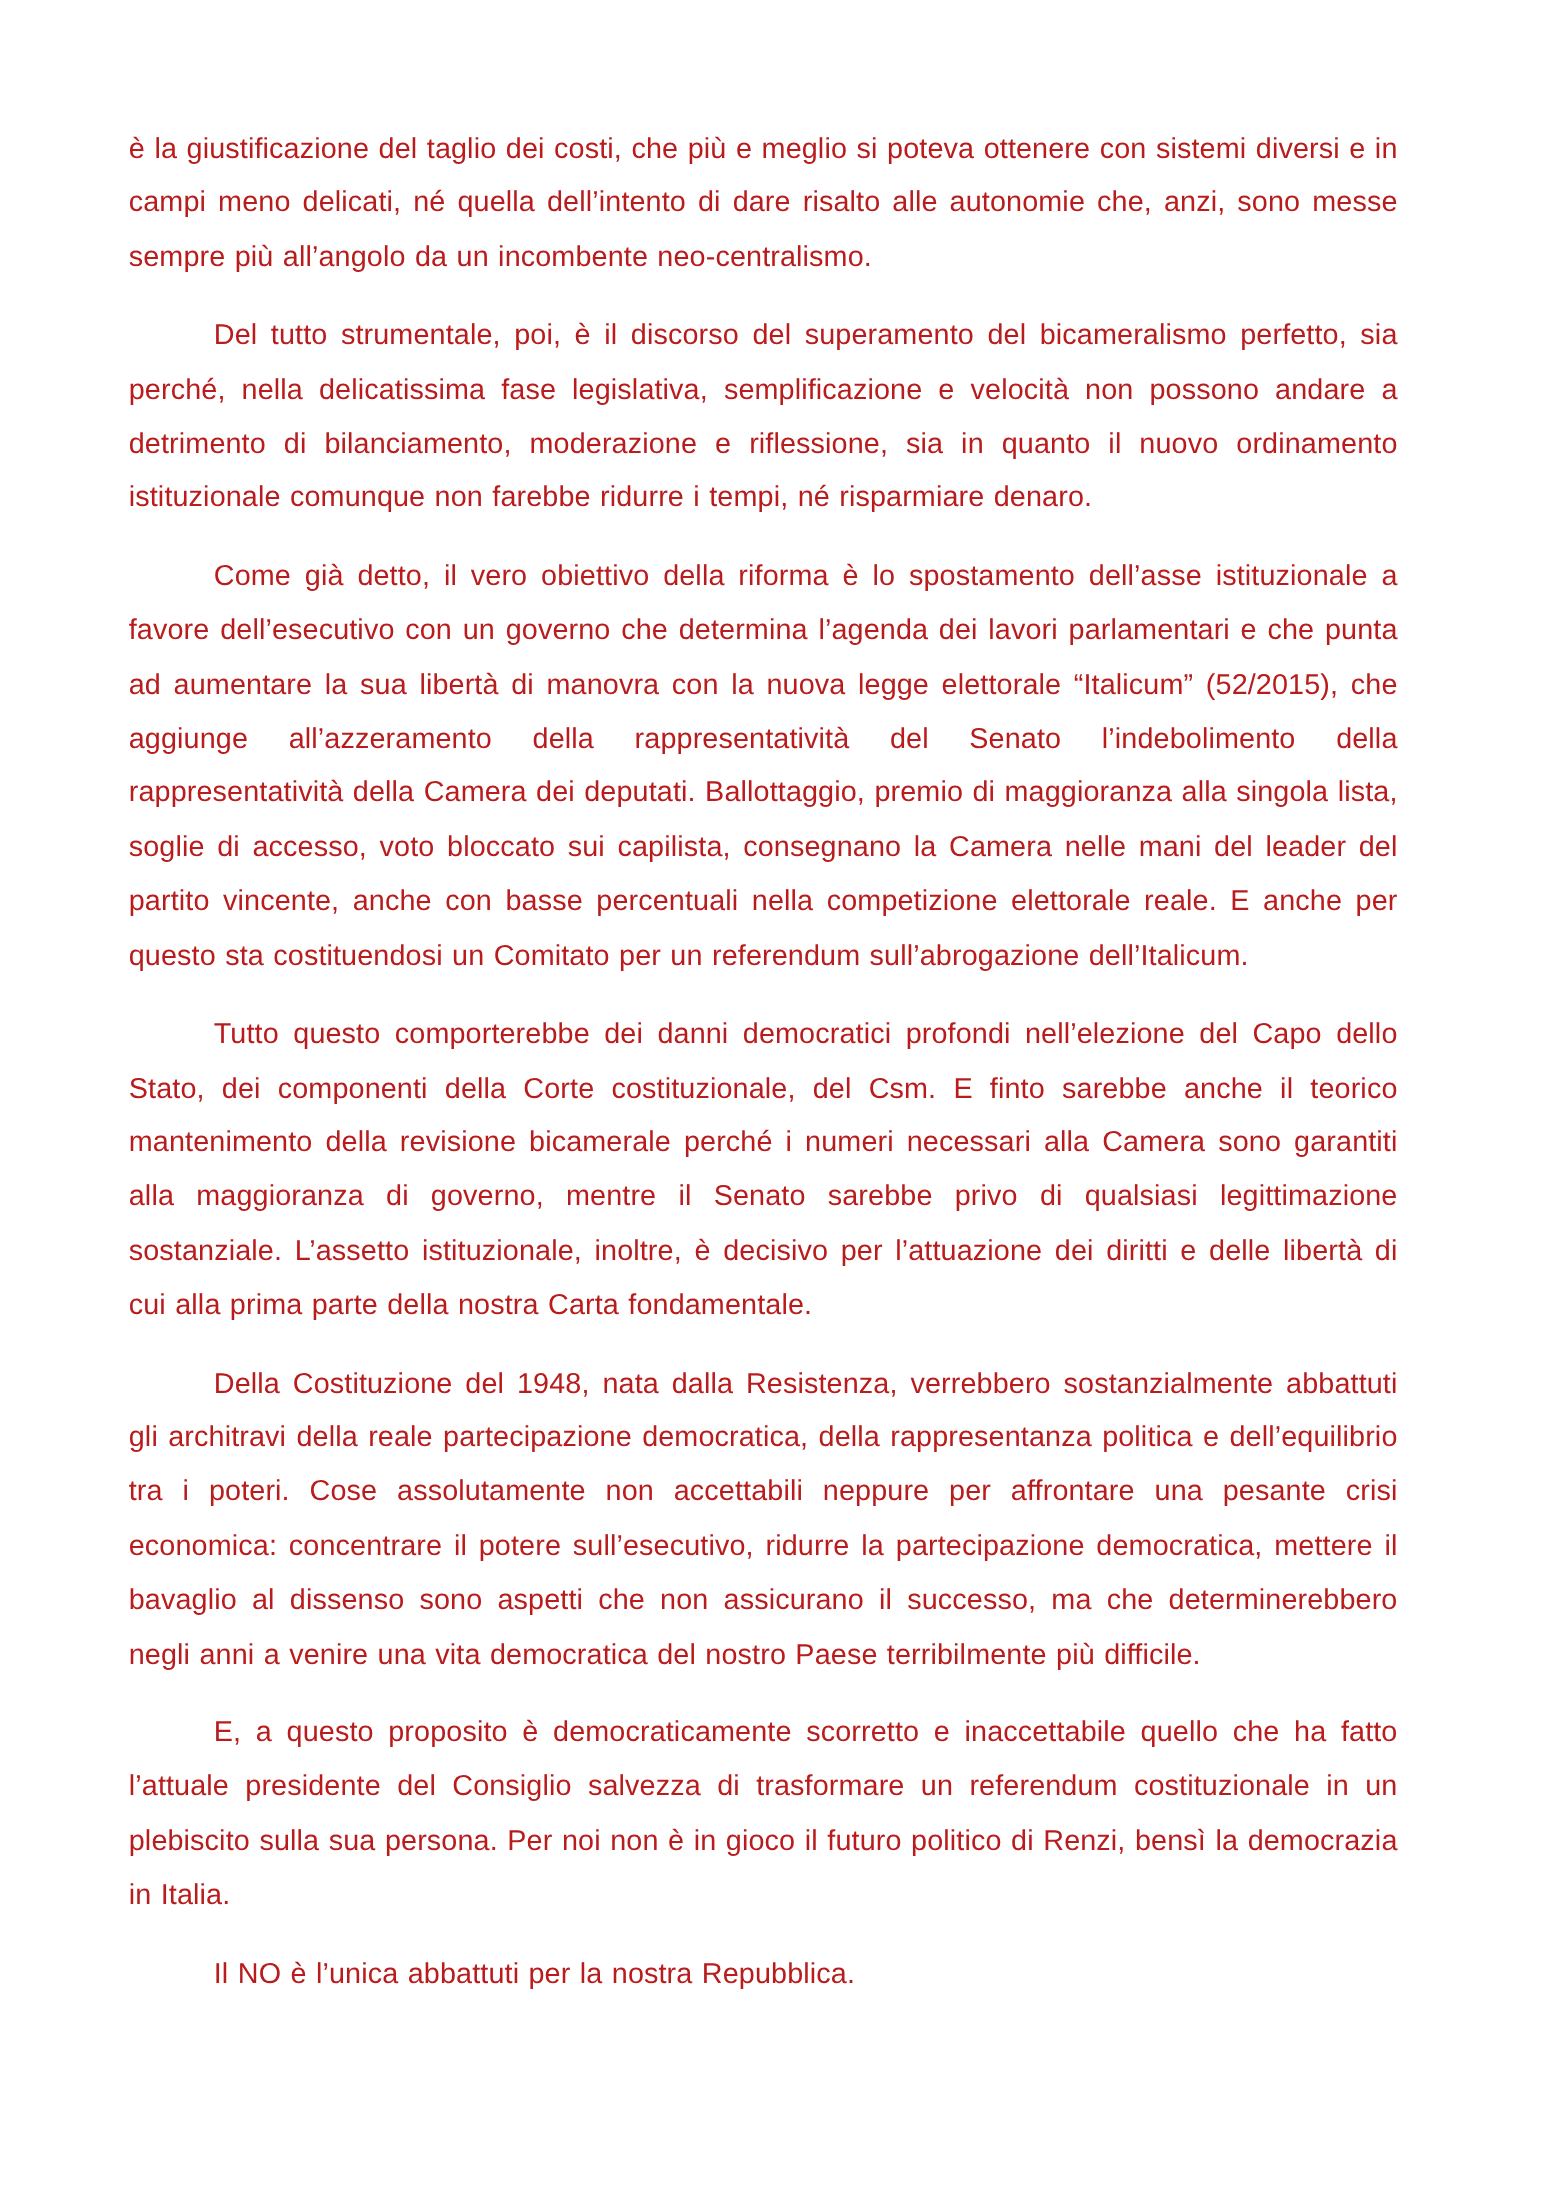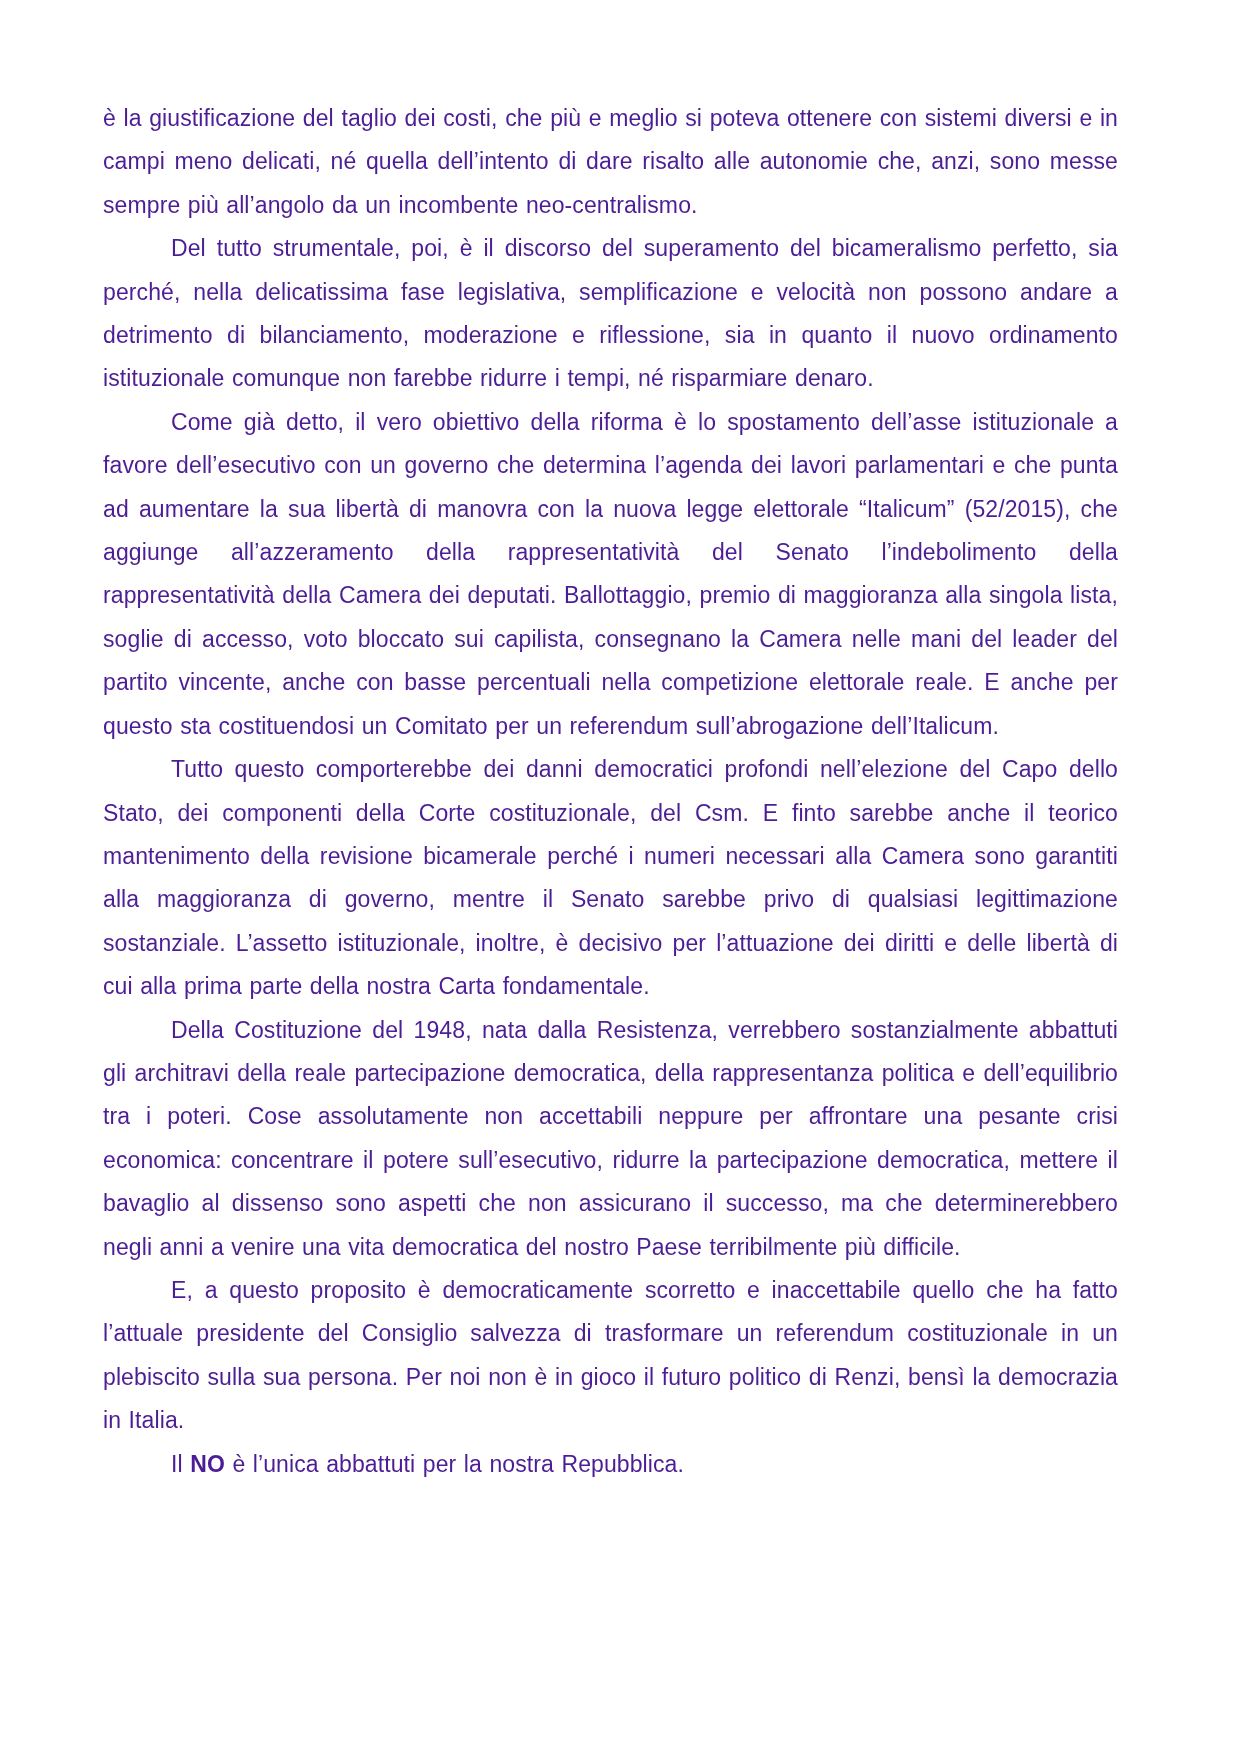--- a/index.html
+++ b/index.html
@@ -18,30 +18,31 @@
     position: absolute;
     left: 103px;
     top: 97px;
     width: 1015px;
   }
   .para {
     margin: 0;
     font-family: "Liberation Sans", sans-serif;
     font-size: 23px;
     line-height: 43.4px;
-    color: #4c1d95;
+    color: #b91c1c;
     text-align: justify;
     letter-spacing: 0.1px;
     word-spacing: 1px;
   }
   .para.indent {
     text-indent: 68px;
+    margin-top: 19px;
   }
   .para strong {
-    font-weight: bold;
+    font-weight: normal;
   }
 </style>
 </head>
 <body>
 
 <div class="page">
   <div class="text-block">
     <p class="para">è la giustificazione del taglio dei costi, che più e meglio si poteva ottenere con sistemi diversi e in campi meno delicati, né quella dell’intento di dare risalto alle autonomie che, anzi, sono messe sempre più all’angolo da un incombente neo-centralismo.</p>
     <p class="para indent">Del tutto strumentale, poi, è il discorso del superamento del bicameralismo perfetto, sia perché, nella delicatissima fase legislativa, semplificazione e velocità non possono andare a detrimento di bilanciamento, moderazione e riflessione, sia in quanto il nuovo ordinamento istituzionale comunque non farebbe ridurre i tempi, né risparmiare denaro.</p>
     <p class="para indent">Come già detto, il vero obiettivo della riforma è lo spostamento dell’asse istituzionale a favore dell’esecutivo con un governo che determina l’agenda dei lavori parlamentari e che punta ad aumentare la sua libertà di manovra con la nuova legge elettorale “Italicum” (52/2015), che aggiunge all’azzeramento della rappresentatività del Senato l’indebolimento della rappresentatività della Camera dei deputati. Ballottaggio, premio di maggioranza alla singola lista, soglie di accesso, voto bloccato sui capilista, consegnano la Camera nelle mani del leader del partito vincente, anche con basse percentuali nella competizione elettorale reale. E anche per questo sta costituendosi un Comitato per un referendum sull’abrogazione dell’Italicum.</p>

